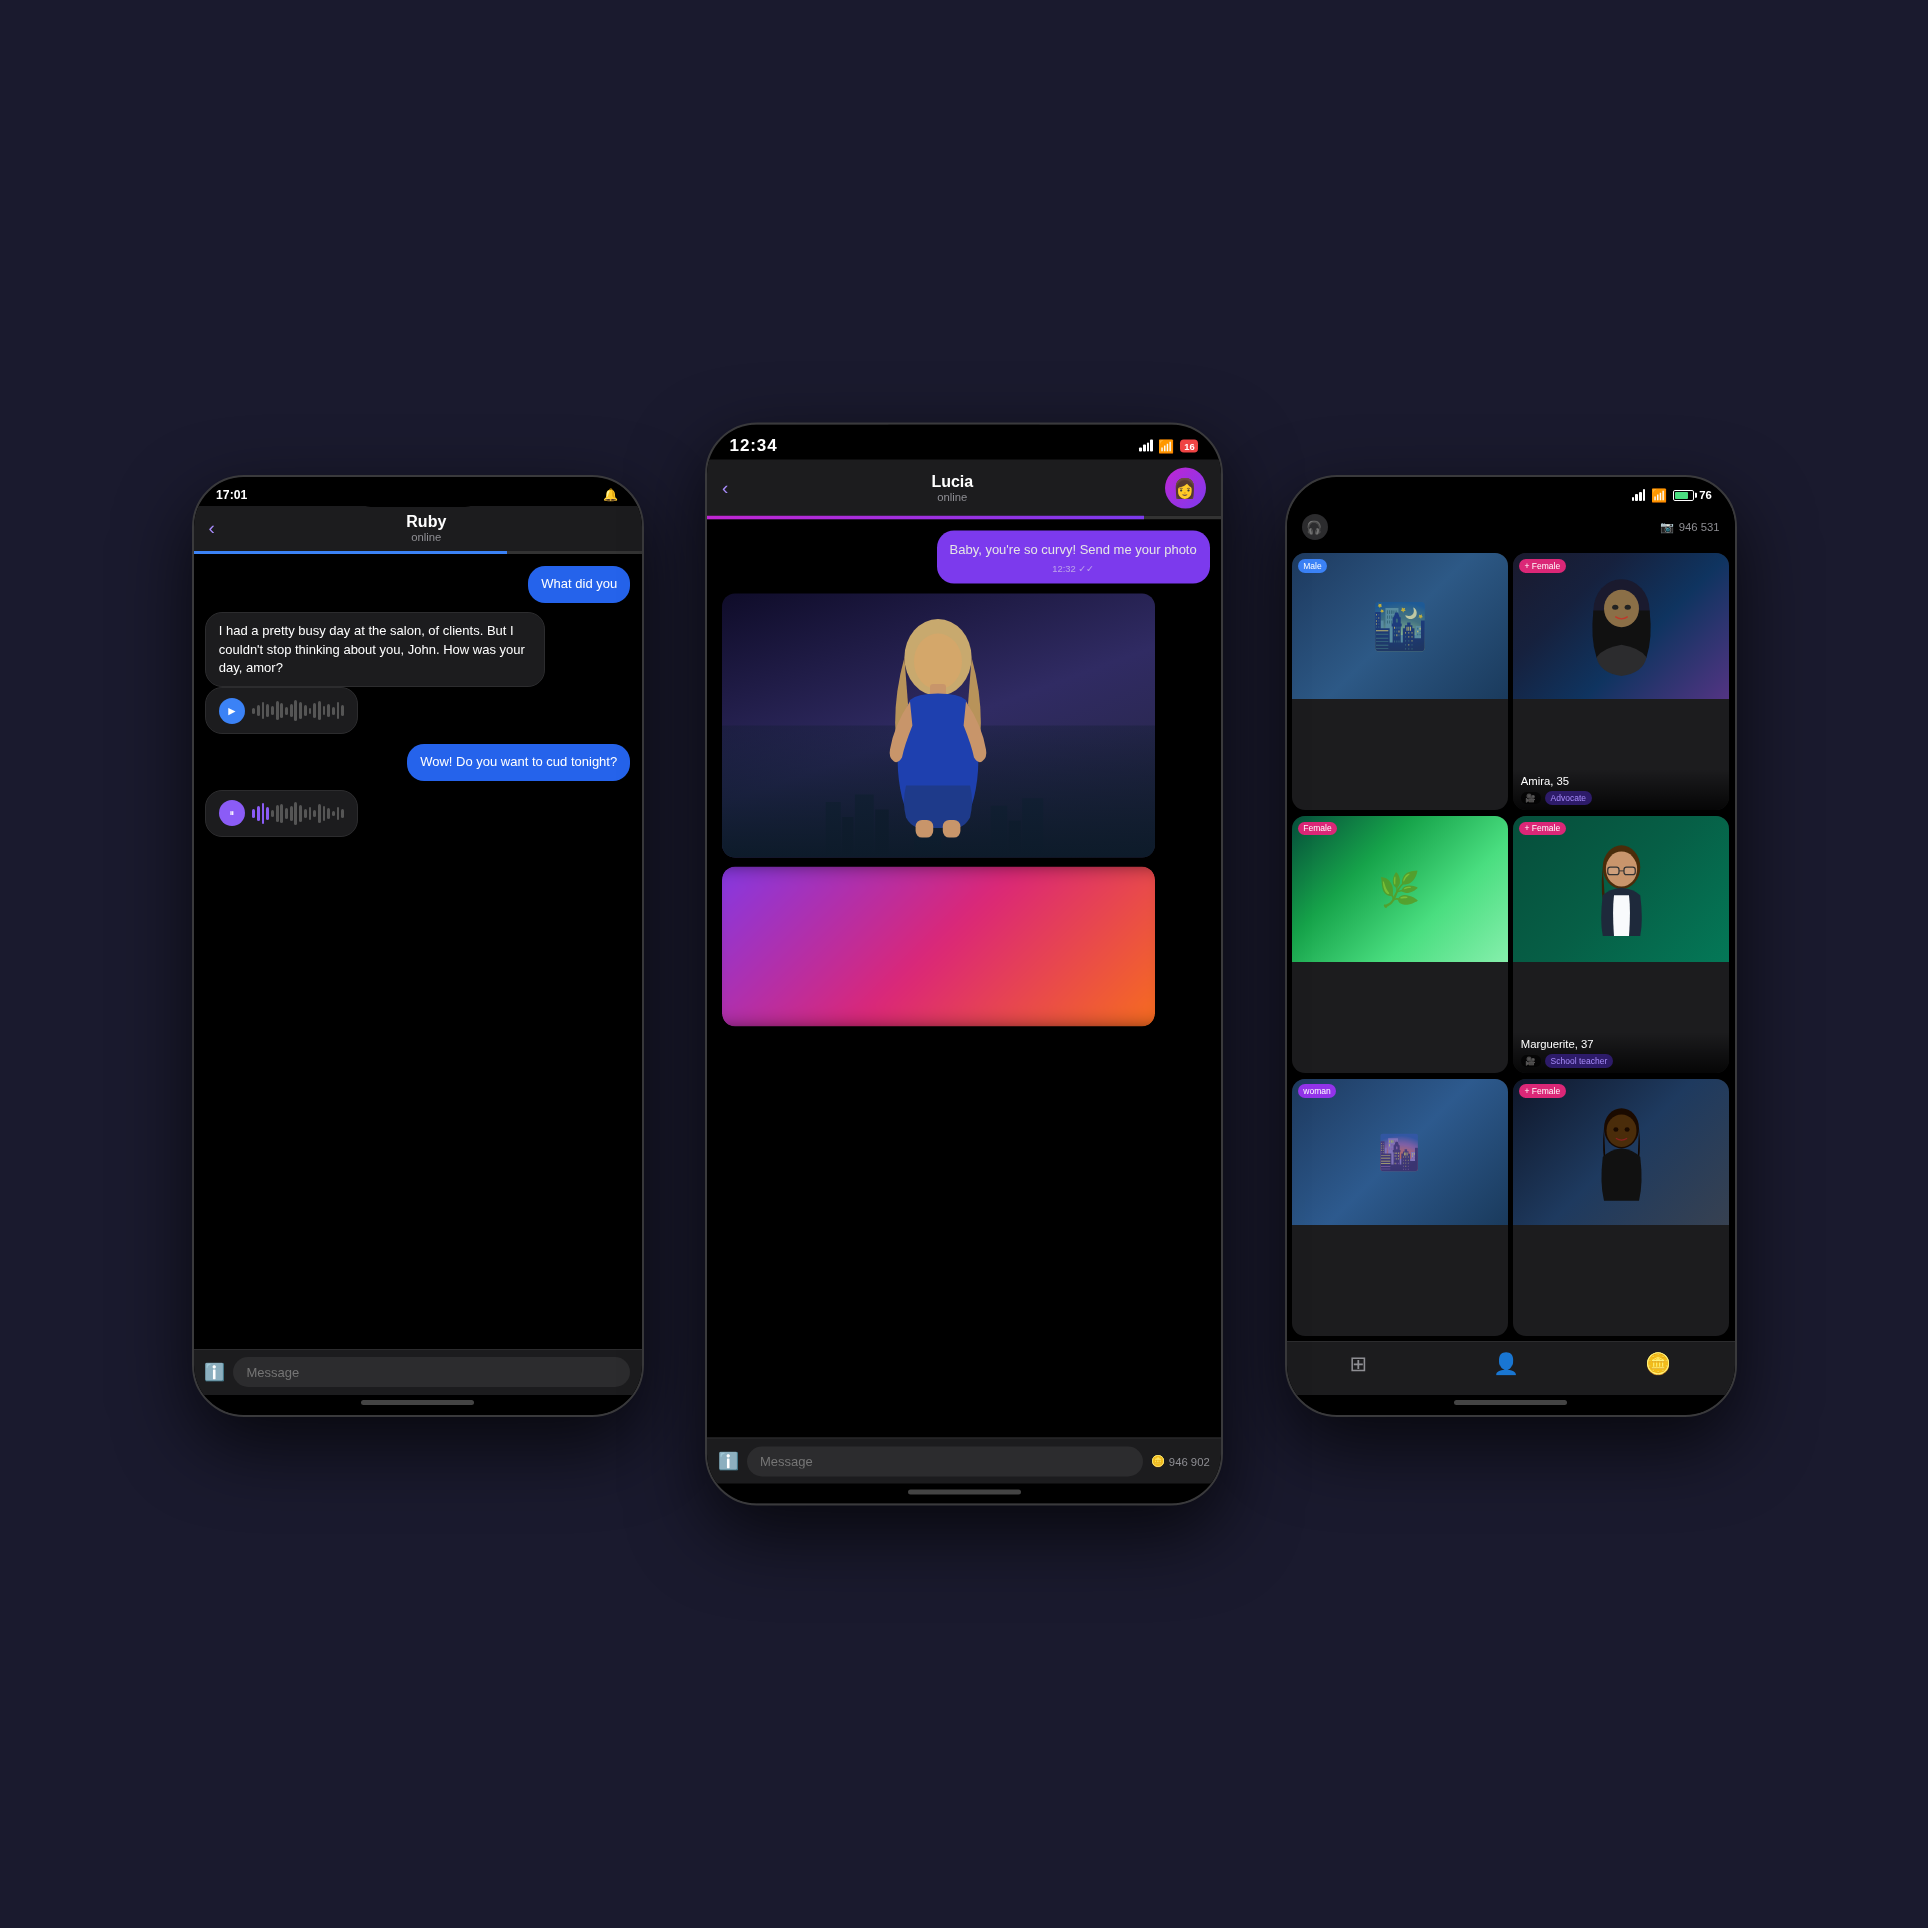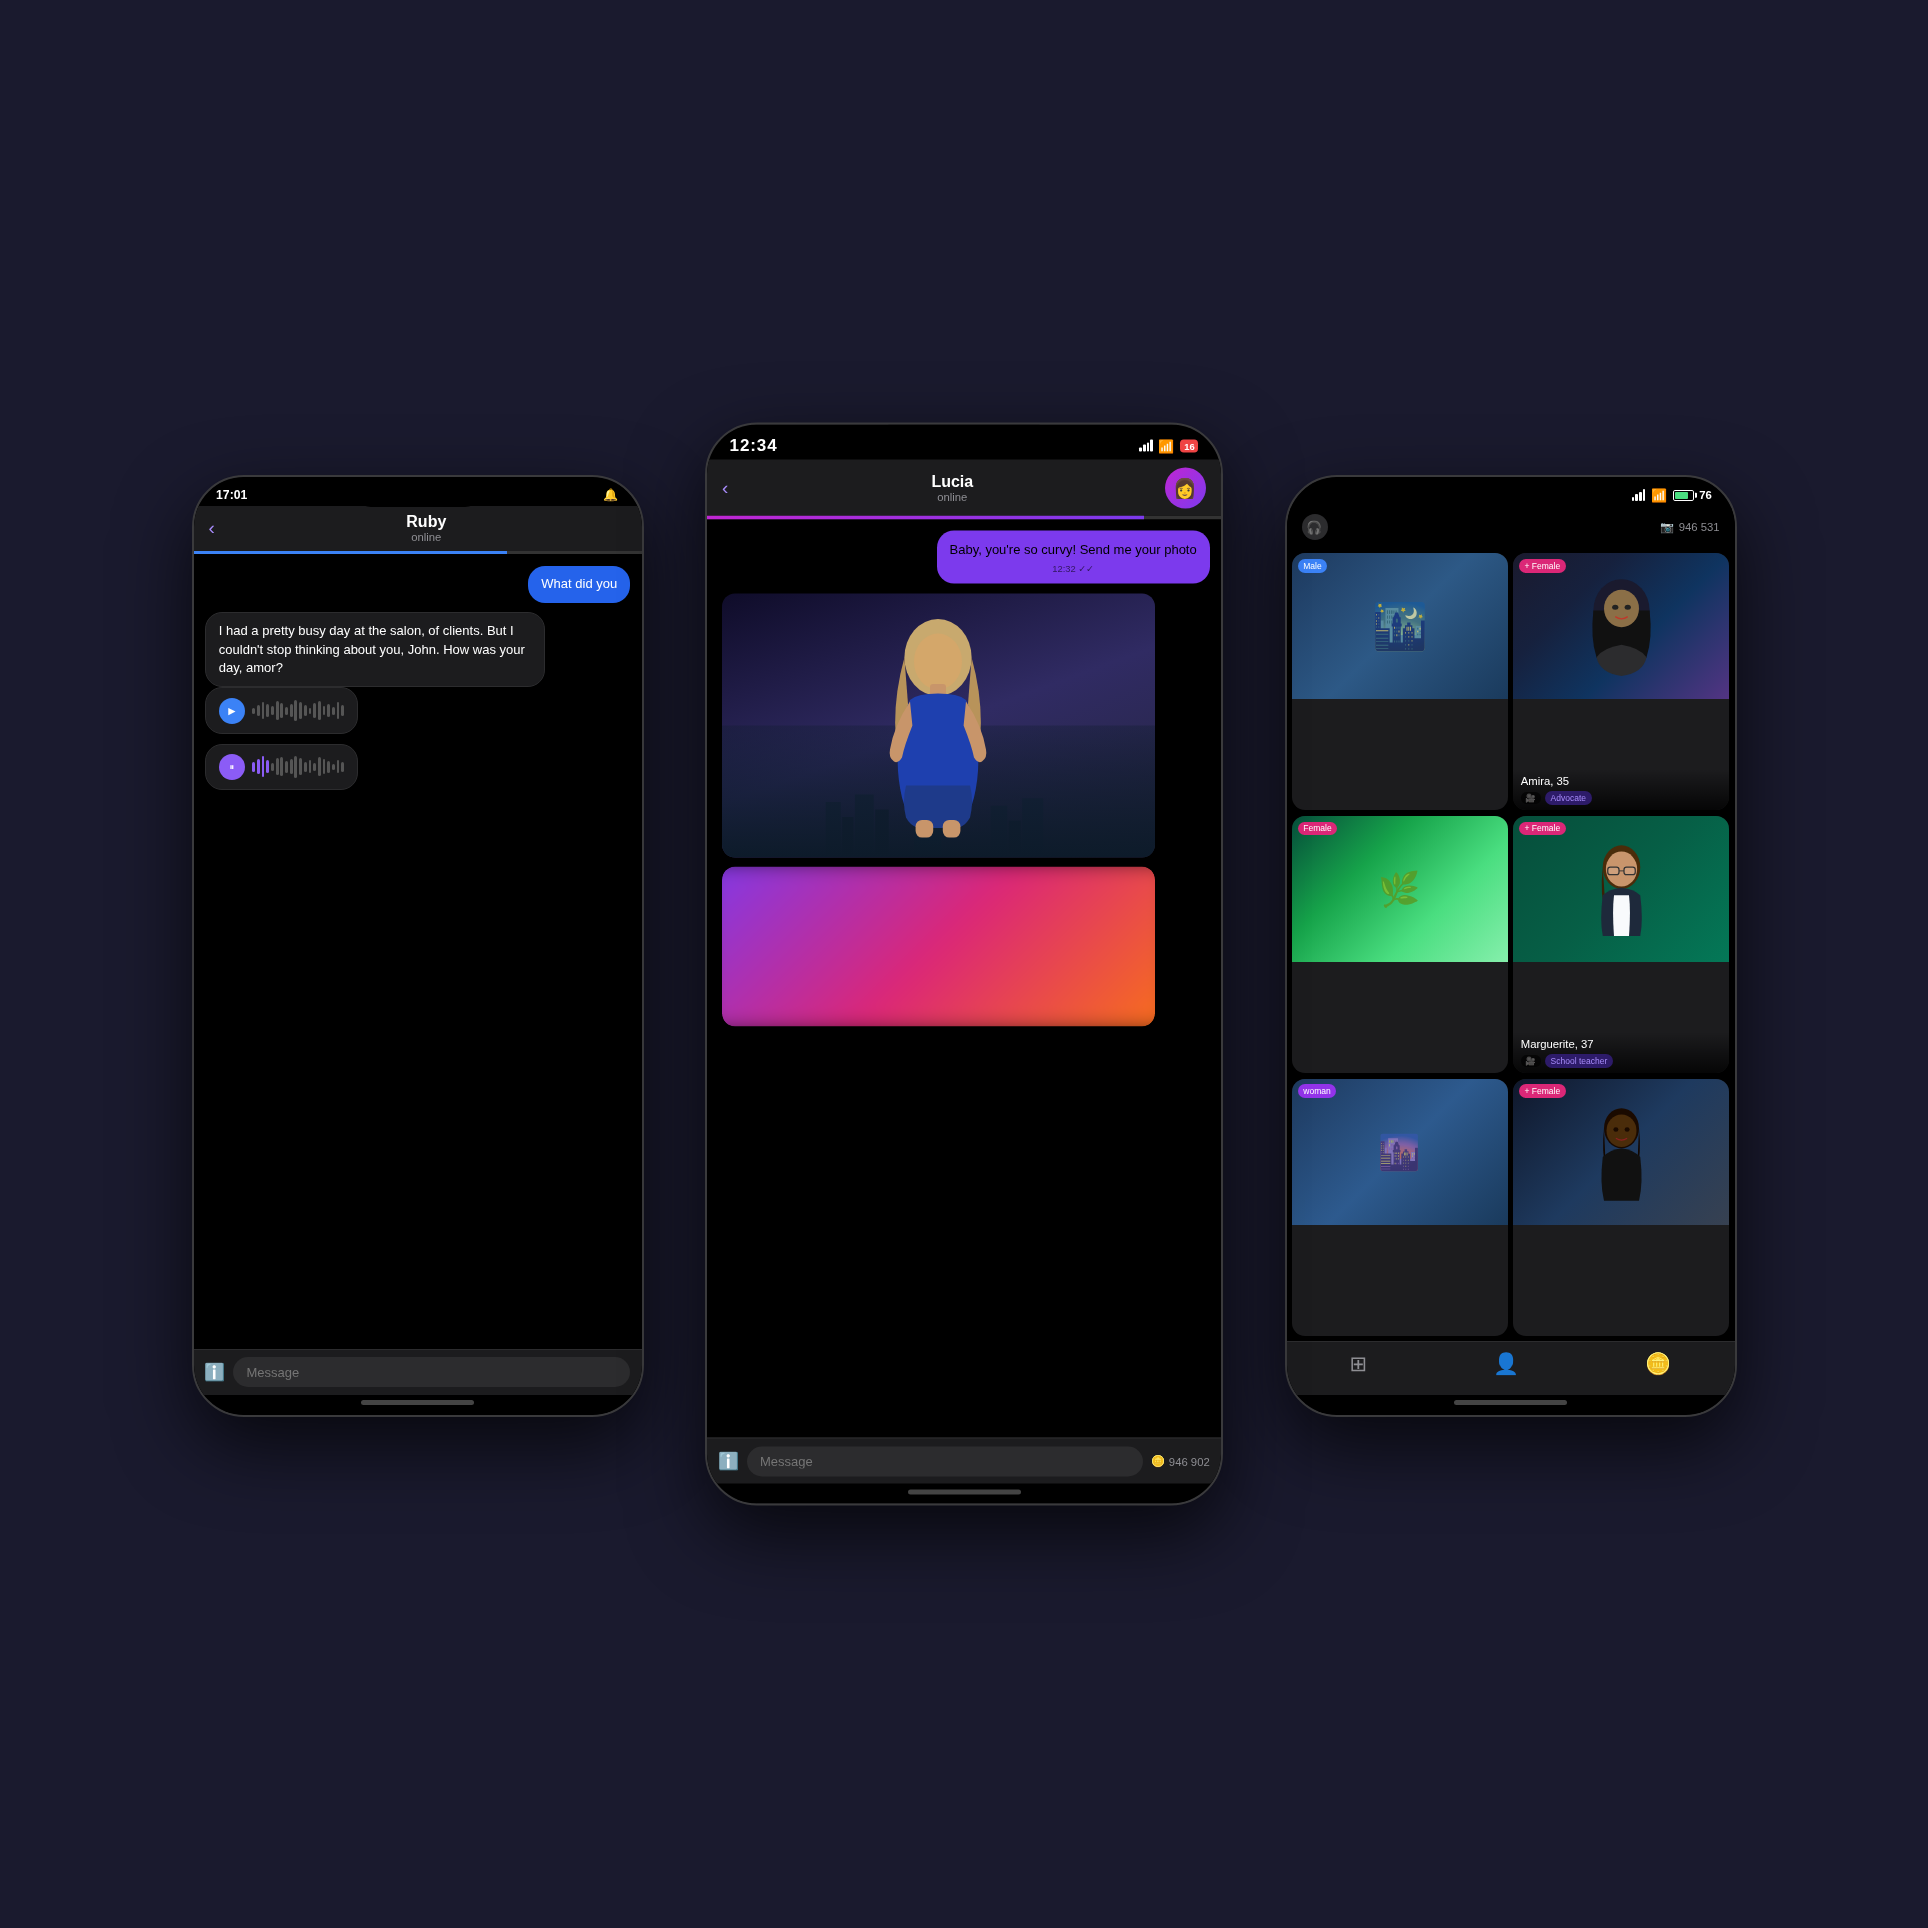--- a/index.html
+++ b/index.html
@@ -176,21 +176,21 @@
       max-width: 80%;
       padding: 9.4px 13px;
       border-radius: 17px;
       font-size: 13px;
       line-height: 1.4;
       word-wrap: break-word;
     }
 
     .msg-sent {
       background: #7c3aed;
-      color: #000000;
+      color: #e5e5e5;
       align-self: flex-end;
     }
 
     .msg-sent-blue {
       background: #2563eb;
       color: #fff;
       align-self: flex-end;
     }
 
     .msg-received {
@@ -623,20 +623,25 @@
                 <div class="waveform-bar" style="height:19px"></div>
                 <div class="waveform-bar" style="height:9.4px"></div>
                 <div class="waveform-bar" style="height:13px"></div>
                 <div class="waveform-bar" style="height:7.5px"></div>
                 <div class="waveform-bar" style="height:17px"></div>
                 <div class="waveform-bar" style="height:11.3px"></div>
               </div>
             </div>
           </div>
 
+          <div class="msg-wrapper msg-wrapper-sent">
+            <div class="msg-bubble msg-sent-blue">
+              <span>Wow! Do you want to cud tonight?</span>
+            </div>
+          </div>
 
           <div class="msg-wrapper msg-wrapper-received">
             <div class="voice-msg">
               <div class="play-btn pause-btn">⏸</div>
               <div class="waveform">
                 <div class="waveform-bar" style="height:9.4px;background:#8b5cf6"></div>
                 <div class="waveform-bar" style="height:15px;background:#8b5cf6"></div>
                 <div class="waveform-bar" style="height:21px;background:#8b5cf6"></div>
                 <div class="waveform-bar" style="height:13px;background:#8b5cf6"></div>
                 <div class="waveform-bar" style="height:7.5px;background:#555"></div>

